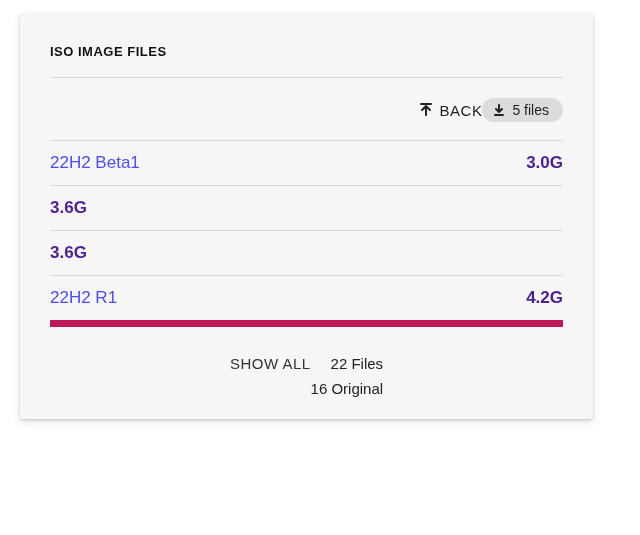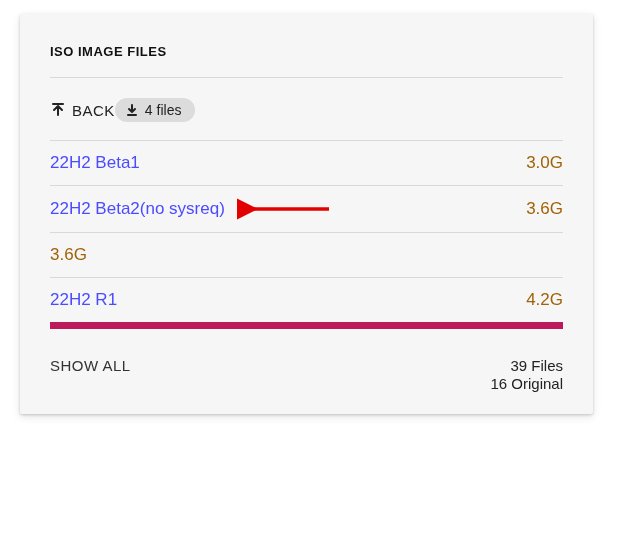--- a/index.html
+++ b/index.html
@@ -24,21 +24,21 @@
     }
     .hr-top {
       border: none;
       border-top: 1px solid #d9d9d9;
       margin-top: 18px;
       margin-bottom: 0;
     }
     .toolbar {
       display: flex;
       align-items: center;
-      justify-content: flex-start;
+      justify-content: flex-end;
       padding: 20px 0 18px 0;
     }
     .back {
       display: flex;
       align-items: center;
       gap: 6px;
       color: #222;
       font-size: 15px;
       letter-spacing: 0.5px;
       cursor: pointer;
@@ -66,51 +66,52 @@
     }
     .row:last-child {
       border-bottom: 7px solid #be185d;
     }
     .row .name {
       color: #4b4bff;
       font-size: 17px;
       cursor: pointer;
     }
     .row .size {
-      color: #a16207;
+      color: #4c1d95;
       font-size: 17px;
+      font-weight: bold;
     }
     .name-wrap {
       display: flex;
       align-items: center;
       gap: 12px;
       position: relative;
     }
     .arrow-anno {
       display: inline-block;
     }
     .arrow-anno svg { display: block; }
     .footer {
       display: flex;
-      justify-content: space-between;
+      justify-content: center;
       align-items: flex-start;
       padding-top: 28px;
     }
     .show-all {
       color: #333;
       font-size: 15px;
       letter-spacing: 0.5px;
       cursor: pointer;
     }
     .counts {
       text-align: right;
       font-size: 15px;
       color: #222;
     }
-    .counts div + div { margin-top: 1px; }
+    .counts div + div { margin-top: 8px; }
   </style>
 </head>
 <body>
 
 <div class="panel">
 
   <div class="title">ISO IMAGE FILES</div>
 
   <hr class="hr-top">
 
@@ -124,64 +125,51 @@
       </span>
       <span>BACK</span>
     </div>
     <div class="dl-pill">
       <span>
         <svg width="14" height="14" viewBox="0 0 14 14">
           <path d="M7 2 L7 9 M7 9 L4 6 M7 9 L10 6" stroke="#222" stroke-width="2" fill="none" stroke-linecap="round" stroke-linejoin="round"></path>
           <line x1="3" y1="12" x2="11" y2="12" stroke="#222" stroke-width="2" stroke-linecap="round"></line>
         </svg>
       </span>
-      <span>4 files</span>
+      <span>5 files</span>
     </div>
   </div>
 
   <div class="list">
 
     <div class="row">
       <div class="name-wrap">
         <a class="name">22H2 Beta1</a>
       </div>
       <span class="size">3.0G</span>
     </div>
 
     <div class="row">
-      <div class="name-wrap">
-        <a class="name">22H2 Beta2(no sysreq)</a>
-        <span class="arrow-anno">
-          <svg width="96" height="22" viewBox="0 0 96 22">
-            <defs>
-              <marker id="ahead" markerWidth="10" markerHeight="10" refX="2" refY="5" orient="auto">
-                <path d="M10 0 L0 5 L10 10 Z" fill="#e30000"></path>
-              </marker>
-            </defs>
-            <line x1="92" y1="11" x2="14" y2="11" stroke="#e30000" stroke-width="3.5" marker-end="url(#ahead)"></line>
-          </svg>
-        </span>
-      </div>
       <span class="size">3.6G</span>
     </div>
 
     <div class="row">
       <span class="size">3.6G</span>
     </div>
 
     <div class="row">
       <div class="name-wrap">
         <a class="name">22H2 R1</a>
       </div>
       <span class="size">4.2G</span>
     </div>
 
   </div>
 
   <div class="footer">
     <div class="show-all">SHOW ALL</div>
     <div class="counts">
-      <div>39 Files</div>
+      <div>22 Files</div>
       <div>16 Original</div>
     </div>
   </div>
 
 </div>
 
 </body></html>

